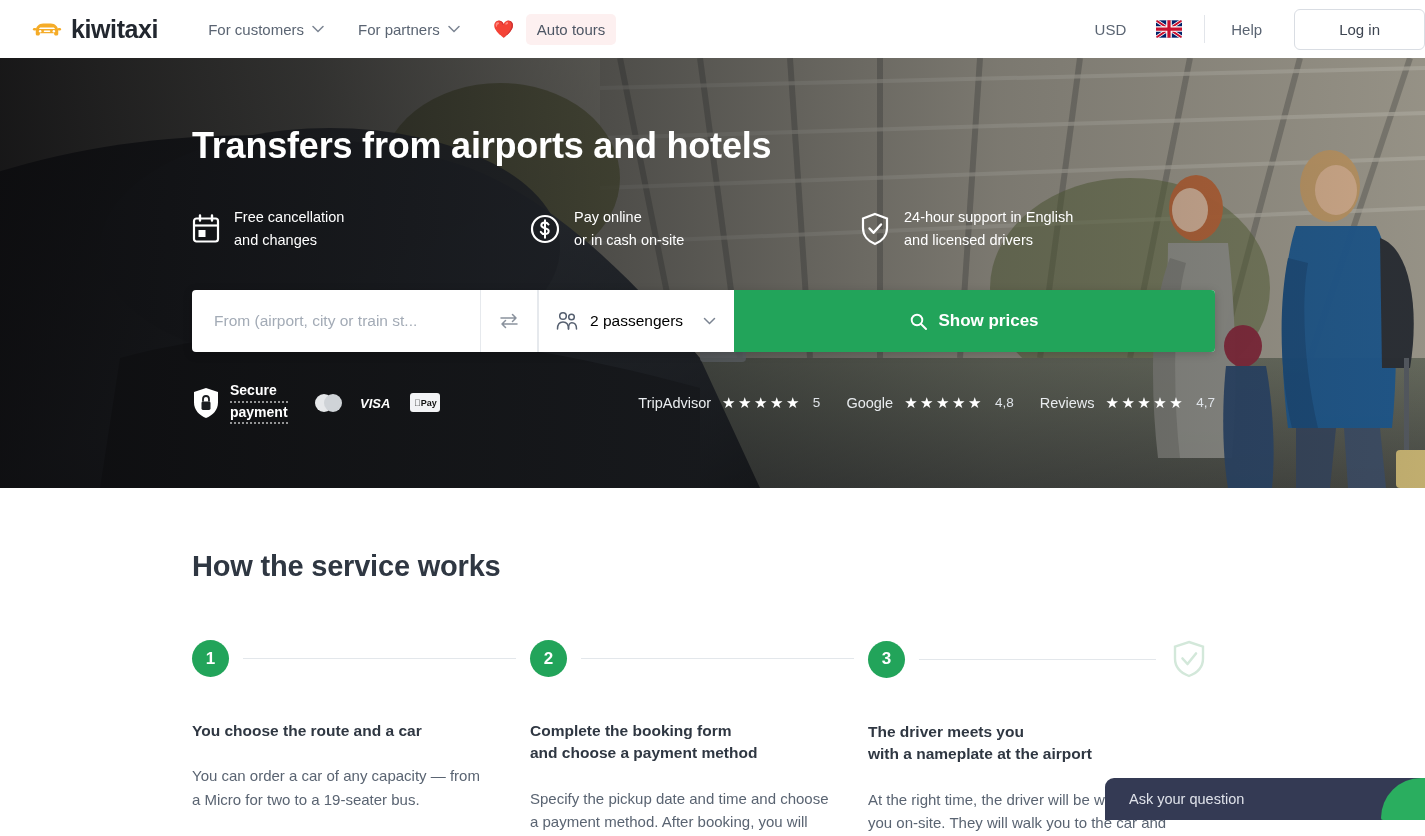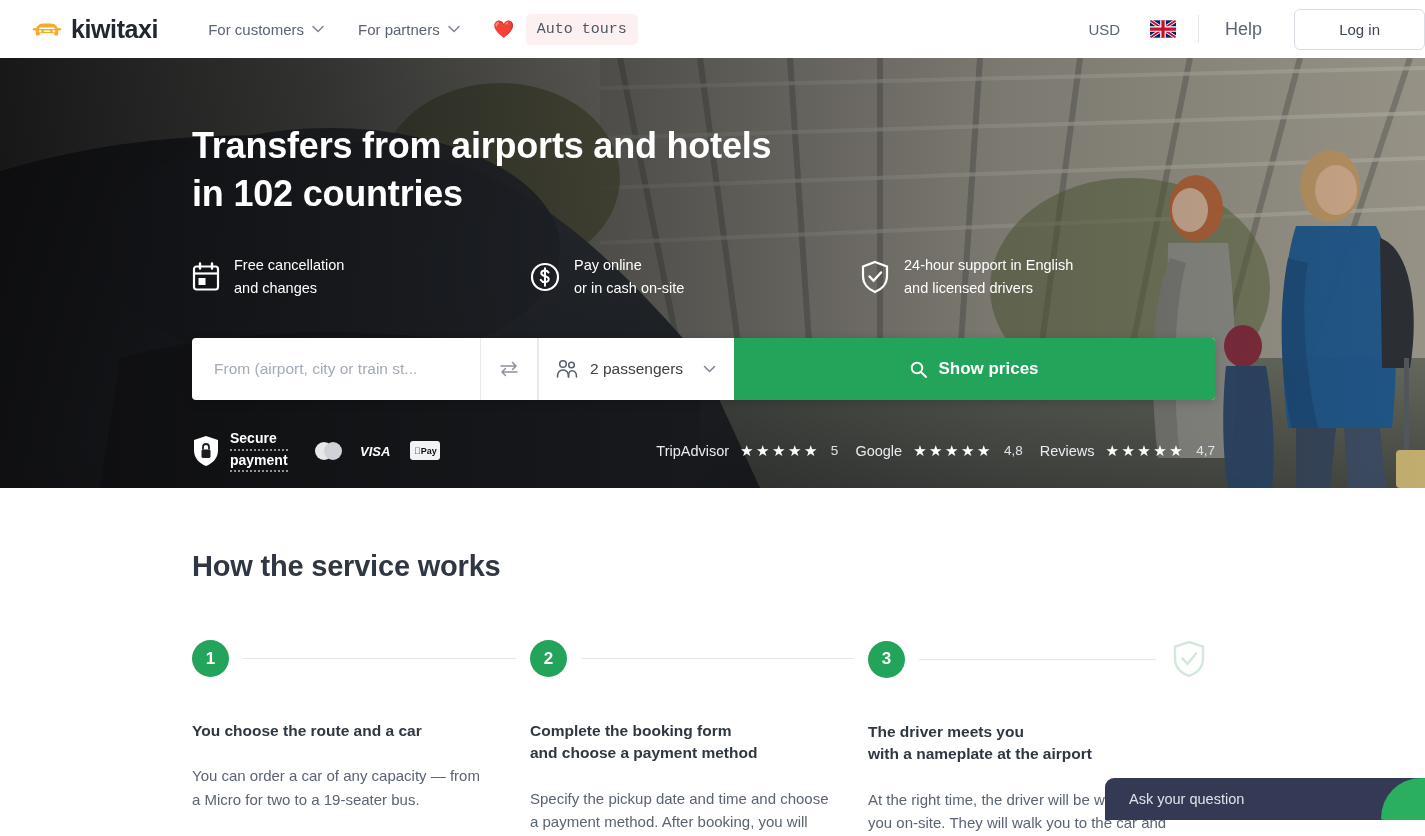--- a/index.html
+++ b/index.html
@@ -27,30 +27,30 @@
   .nav-item {
     display: flex; align-items: center; gap: 8px;
     font-size: 15px; color: #5a6472;
     padding: 8px 14px; cursor: pointer; white-space: nowrap;
   }
   .chev { display:block; }
   .heart-item { display: flex; align-items: center; gap: 11px; margin-left: 14px; }
   .heart-glyph { font-size: 17px; line-height: 1; }
   .auto-tours {
     background: #fdf0f0; color: #4d5664; font-size: 15px;
-    padding: 7px 11px; border-radius: 5px; cursor: pointer; white-space: nowrap; font-family: Liberation Mono, monospace;
+    padding: 7px 11px; border-radius: 5px; cursor: pointer; white-space: nowrap;
   }
   .header-right { margin-left: auto; display: flex; align-items: center; gap: 0; }
   .currency { font-size: 15px; color: #5a6472; padding: 8px 16px; cursor: pointer; }
   .flag {
     width: 26px; height: 18px; margin: 0 14px; cursor: pointer;
     border-radius: 2px; display:block;
   }
   .vdiv { width: 1px; height: 28px; background: #e2e5ea; margin: 0 8px; }
-  .help { font-size: 18px; color: #5a6472; padding: 8px 18px; cursor: pointer; }
+  .help { font-size: 15px; color: #5a6472; padding: 8px 18px; cursor: pointer; }
   .login-btn {
     border: 1px solid #d9dde3; border-radius: 6px;
     padding: 11px 44px; font-size: 15px; color: #3d4551;
     background: #fff; cursor: pointer; margin-left: 14px;
     font-family: "Liberation Sans", sans-serif;
   }
 
   
   .hero {
     position: relative; width: 1425px; height: 430px; overflow: hidden;
@@ -99,39 +99,39 @@
   .sf-to { width: 288px; }
   .swap-btn {
     width: 58px; display: flex; align-items: center; justify-content: center;
     cursor: pointer; border-left: 1px solid #e6e9ed; border-right: 1px solid #e6e9ed;
   }
   .pax {
     display: flex; align-items: center; gap: 11px;
     padding: 0 18px 0 16px; cursor: pointer;
     border-left: 1px solid #e6e9ed; width: 196px;
   }
-  .pax-label { font-size: 15.5px; color: #404040; white-space: nowrap; }
+  .pax-label { font-size: 15.5px; color: #000000; white-space: nowrap; }
   .pax-chev { margin-left: auto; }
   .show-prices {
     flex: 1; background: #22a45a; border: none; cursor: pointer;
     display: flex; align-items: center; justify-content: center; gap: 11px;
     color: #fff; font-size: 17px; font-weight: 700;
     font-family: "Liberation Sans", sans-serif;
   }
 
   
   .trust-row {
     margin-top: 29px; width: 1023px;
     display: flex; align-items: center;
   }
   .secure { display: flex; align-items: center; gap: 10px; }
   .secure-text { color: #fff; font-size: 14px; font-weight: 700; line-height: 1.32; }
   .secure-text span { display: block; border-bottom: 2px dotted rgba(255,255,255,.55); padding-bottom:1px; }
   .pay-logos { display: flex; align-items: center; gap: 16px; margin-left: 24px; }
-  .ratings { margin-left: auto; display: flex; align-items: center; gap: 17px; }
+  .ratings { margin-left: auto; display: flex; align-items: center; gap: 26px; }
   .rating { display: flex; align-items: center; gap: 11px; }
   .rating-name { color: #e9ecef; font-size: 14.5px; }
   .stars { color: #ffffff; font-size: 15px; letter-spacing: 2.5px; }
   .rating-val { color: #dfe3e8; font-size: 13.5px; }
 
   
   .how { padding: 62px 0 0 192px; background: #fff; }
   .how-title { font-size: 29px; font-weight: 700; color: #2f3742; letter-spacing: -0.2px; }
   .steps { display: flex; margin-top: 57px; }
   .step { width: 338px; position: relative; }
@@ -287,21 +287,20 @@
 
     <rect x="1404" y="300" width="5" height="100" fill="#5a5f66"></rect>
     <rect x="1396" y="392" width="34" height="38" rx="4" fill="#d8c27a"></rect>
   </svg>
 
   <div class="hero-overlay"></div>
 
   <div class="hero-inner">
     <h1 class="hero-title">
       <span>Transfers from airports and hotels</span><br>
-      <span>in 102 countries</span>
     </h1>
 
     <div class="features">
 
       <div class="feature">
         <svg class="feature-icon" width="28" height="30" viewBox="0 0 28 30">
           <rect x="2" y="4.5" width="24" height="23" rx="2.5" stroke="#fff" stroke-width="2.2" fill="none"></rect>
           <path d="M2 11.5H26" stroke="#fff" stroke-width="2.2"></path>
           <path d="M8 1.5V6.5M20 1.5V6.5" stroke="#fff" stroke-width="2.4" stroke-linecap="round"></path>
           <rect x="6.5" y="16" width="7" height="7" fill="#fff"></rect>

